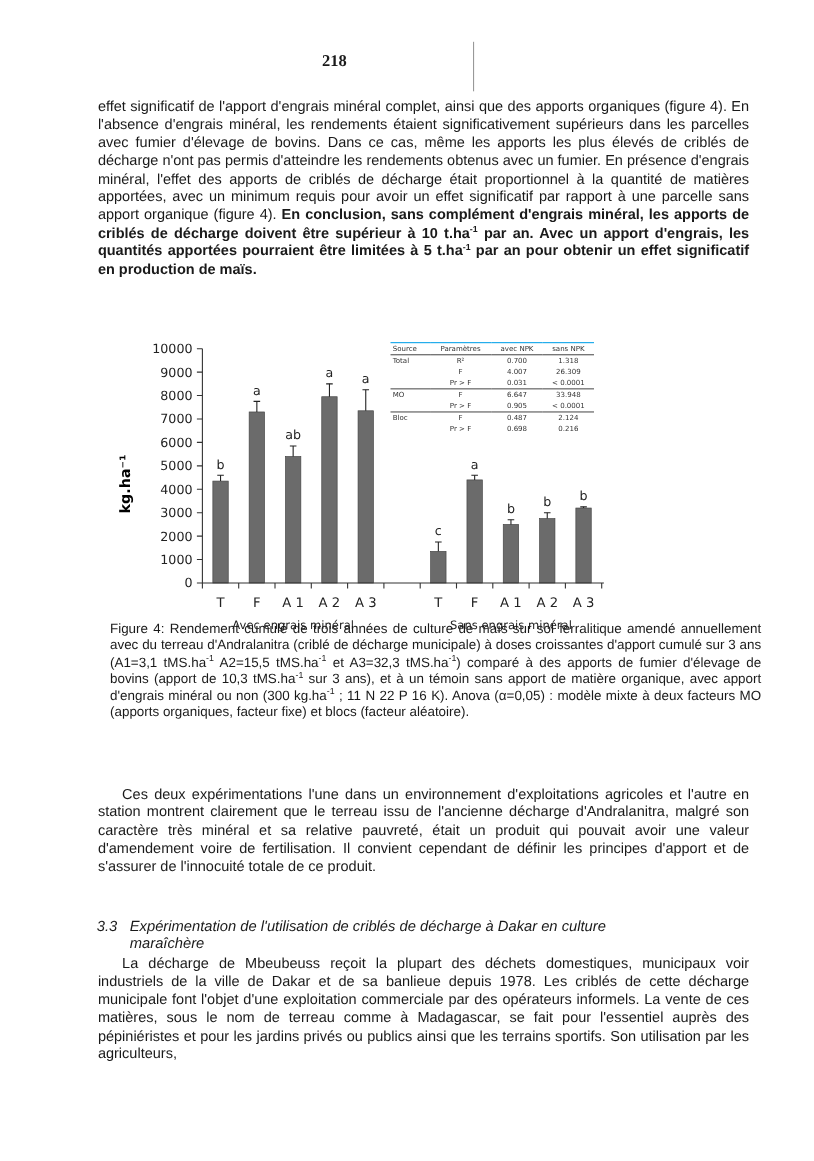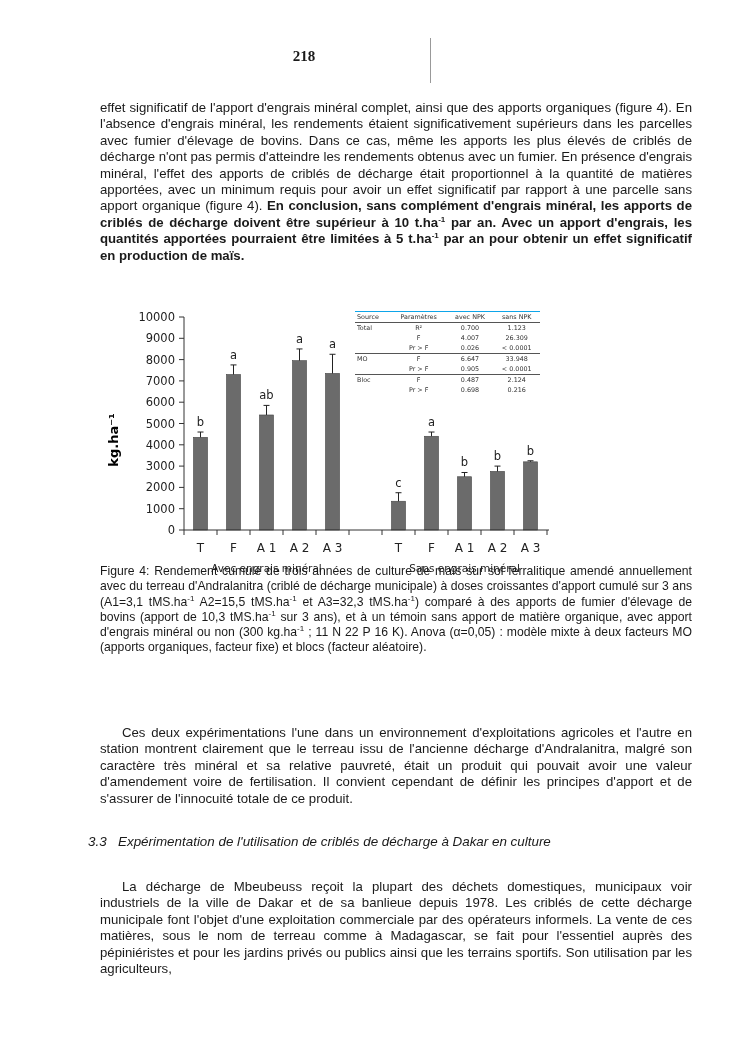--- a/index.html
+++ b/index.html
@@ -2,21 +2,21 @@
 <html><head>
 <meta charset="utf-8">
 <style>
   html, body { margin: 0; padding: 0; background: #fff; }
   body { width: 740px; height: 1055px; position: relative; overflow: hidden;
          font-family: "Liberation Sans", sans-serif; color: #1a1a1a; }
   .pagenum { position: absolute; left: 0; width: 608px; top: 48px; text-align: center;
              font-family: "Liberation Serif", serif; font-weight: bold; font-size: 15px; }
   .vline { position: absolute; left: 430px; top: 38px; width: 1px; height: 45px; background: #999; }
   .para { position: absolute; left: 88px; width: 592px; font-size: 13.2px; line-height: 16.4px;
-          text-align: justify; margin: 12px; }
+          text-align: justify; margin: 1px; }
   .para .b { font-weight: bold; }
   .caption { position: absolute; left: 88px; width: 592px; top: 552px; font-size: 12.2px;
              line-height: 15.3px; text-align: justify; margin: 12px; }
   .indent { text-indent: 22px; }
   .heading { position: absolute; left: 88px; width: 592px; top: 834px; font-size: 13.4px;
              line-height: 16.4px; font-weight: normal; font-style: italic; margin: 0; }
   .heading .num { display: inline-block; width: 30px; }
   .heading .cont { display: block; padding-left: 30px; }
   sup { font-size: 8px; line-height: 0; vertical-align: 5px; }
   #chart { position: absolute; left: 90px; top: 305px; }
@@ -141,32 +141,32 @@
         <th>Paramètres</th>
         <th>avec NPK</th>
         <th>sans NPK</th>
       </tr>
     </thead>
   <tbody id="stats-body">
       <tr>
         <td>Total</td>
         <td>R²</td>
         <td>0.700</td>
-        <td>1.123</td>
+        <td>1.318</td>
       </tr>
       <tr>
         <td></td>
         <td>F</td>
         <td>4.007</td>
         <td>26.309</td>
       </tr>
       <tr class="sep">
         <td></td>
         <td>Pr &gt; F</td>
-        <td>0.026</td>
+        <td>0.031</td>
         <td>&lt; 0.0001</td>
       </tr>
       <tr>
         <td>MO</td>
         <td>F</td>
         <td>6.647</td>
         <td>33.948</td>
       </tr>
       <tr class="sep">
         <td></td>
@@ -186,15 +186,15 @@
         <td>0.698</td>
         <td>0.216</td>
       </tr>
     </tbody>
 </table>
 
 <p class="caption"><span>Figure 4: Rendement cumulé de trois années de culture de maïs sur sol ferralitique amendé annuellement avec du terreau d'Andralanitra (criblé de décharge municipale) à doses croissantes d'apport cumulé sur 3 ans (A1=3,1 tMS.ha</span><sup>-1</sup><span> A2=15,5 tMS.ha</span><sup>-1</sup><span> et A3=32,3 tMS.ha</span><sup>-1</sup><span>) comparé à des apports de fumier d'élevage de bovins (apport de 10,3 tMS.ha</span><sup>-1</sup><span> sur 3 ans), et à un témoin sans apport de matière organique, avec apport d'engrais minéral ou non (300 kg.ha</span><sup>-1</sup><span> ; 11 N 22 P 16 K). Anova (α=0,05) : modèle mixte à deux facteurs MO (apports organiques, facteur fixe) et blocs (facteur aléatoire).</span></p>
 
 <p class="para indent" style="top:713px;">Ces deux expérimentations l'une dans un environnement d'exploitations agricoles et l'autre en station montrent clairement que le terreau issu de l'ancienne décharge d'Andralanitra, malgré son caractère très minéral et sa relative pauvreté, était un produit qui pouvait avoir une valeur d'amendement voire de fertilisation. Il convient cependant de définir les principes d'apport et de s'assurer de l'innocuité totale de ce produit.</p>
 
-<p class="heading"><span class="num">3.3</span><span>Expérimentation de l'utilisation de criblés de décharge à Dakar en culture</span></p>
+<p class="heading"><span class="num">3.3</span><span>Expérimentation de l'utilisation de criblés de décharge à Dakar en culture</span><span class="cont">maraîchère</span></p>
 
 <p class="para indent" style="top:867px;">La décharge de Mbeubeuss reçoit la plupart des déchets domestiques, municipaux voir industriels de la ville de Dakar et de sa banlieue depuis 1978. Les criblés de cette décharge municipale font l'objet d'une exploitation commerciale par des opérateurs informels. La vente de ces matières, sous le nom de terreau comme à Madagascar, se fait pour l'essentiel auprès des pépiniéristes et pour les jardins privés ou publics ainsi que les terrains sportifs. Son utilisation par les agriculteurs,</p>
 
 </body></html>

